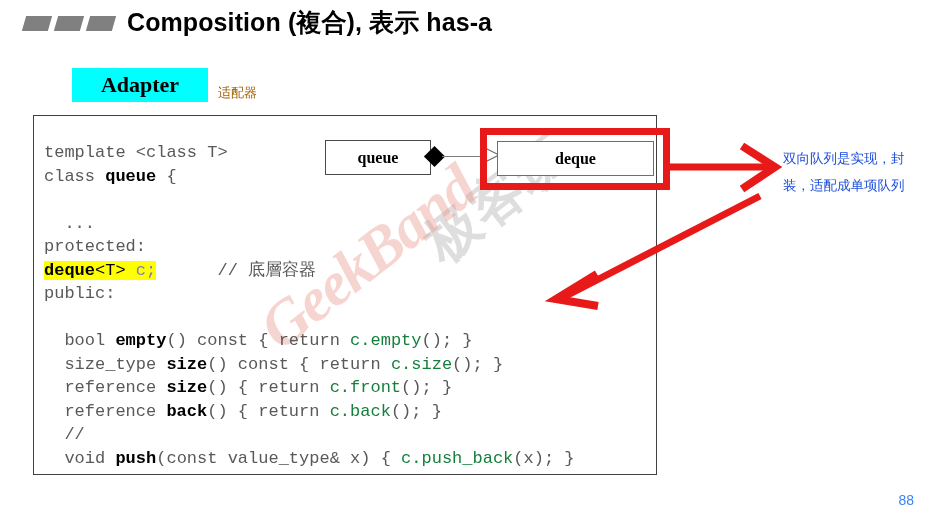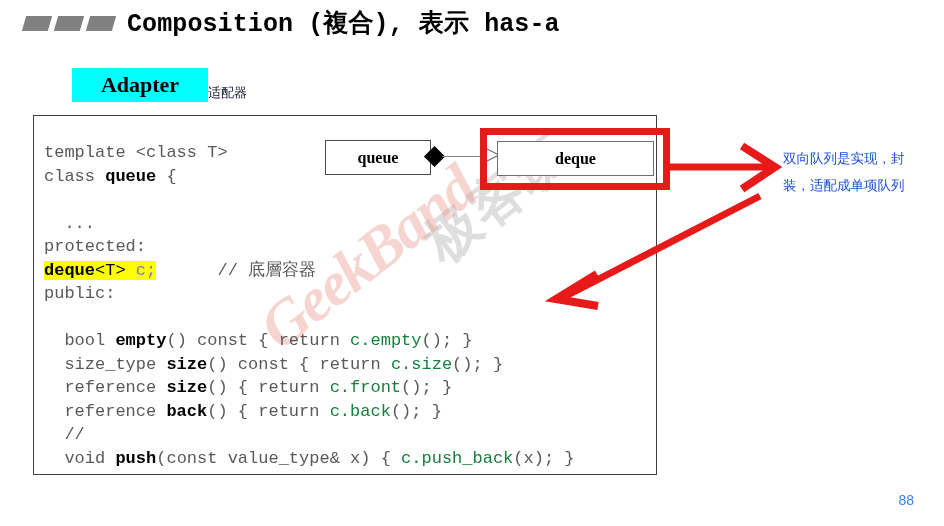--- a/index.html
+++ b/index.html
@@ -28,21 +28,21 @@
     gap: 6px;
   }
   .bullet-mark {
     width: 26px; height: 15px;
     background: #808080;
     transform: skewX(-16deg);
   }
   #page-title {
     position: absolute;
     left: 127px; top: 6px;
-    font-family: Liberation Mono, monospace;
+    font-family: Liberation Sans, sans-serif;
     font-weight: bold;
     font-size: 25px;
     color: #000000;
     white-space: nowrap;
     letter-spacing: 0.1px;
   }
 
   
   #adapter-badge {
     position: absolute;
@@ -54,23 +54,23 @@
     justify-content: center;
   }
   #adapter-badge-text {
     font-family: "Liberation Serif", serif;
     font-weight: bold;
     font-size: 22px;
     color: #000000;
   }
   #adapter-cn-label {
     position: absolute;
-    left: 208px; top: 84px;
+    left: 218px; top: 84px;
     font-size: 13px;
-    color: #0f172a;
+    color: #a16207;
     white-space: nowrap;
   }
 
   
   #code-box {
     position: absolute;
     left: 33px; top: 115px;
     width: 624px; height: 360px;
     border: 1px solid #404040;
     background: transparent;

